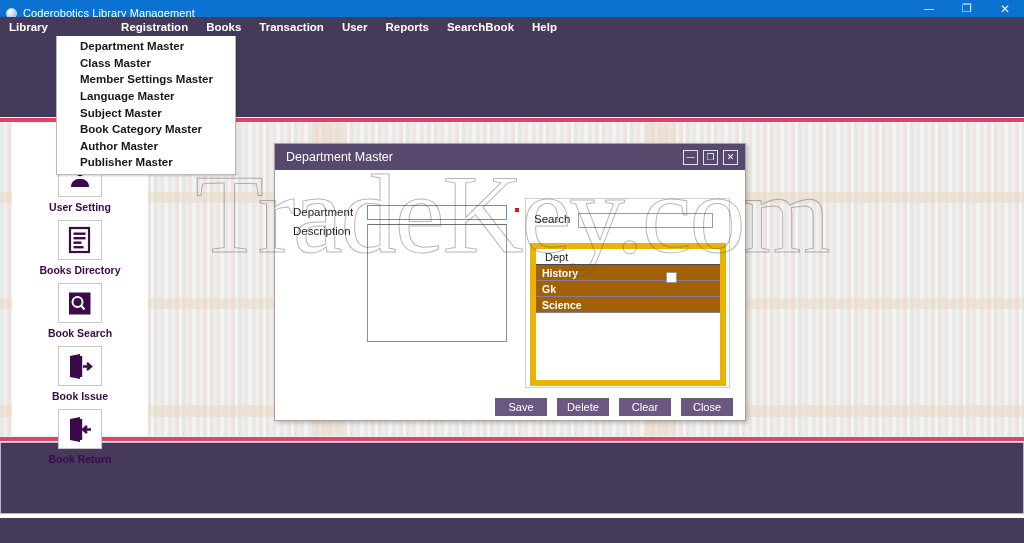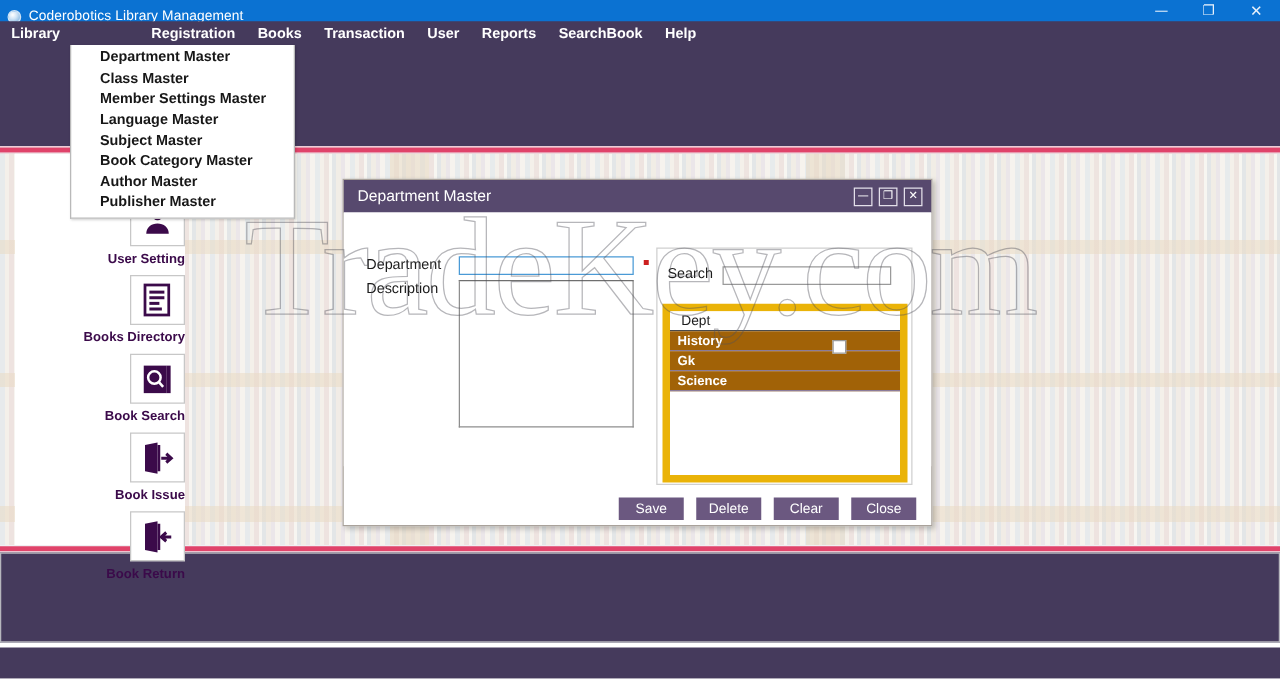--- a/index.html
+++ b/index.html
@@ -148,21 +148,21 @@
   }
 
   
   .sidebar {
     position: absolute; left: 12px; top: 123px;
     width: 136px; height: 313px;
     background: #ffffff;
     z-index: 20;
   }
   .side-btn {
-    display: flex; flex-direction: column; align-items: flex-end;
+    display: flex; flex-direction: column; align-items: center;
     margin-top: 4px;
   }
   .side-icon {
     width: 44px; height: 40px;
     border: 1px solid #c7c7c7;
     background: #ffffff;
     display: flex; align-items: center; justify-content: center;
   }
   .side-label {
     font-size: 10.5px; font-weight: bold; color: #3b0a4a;

